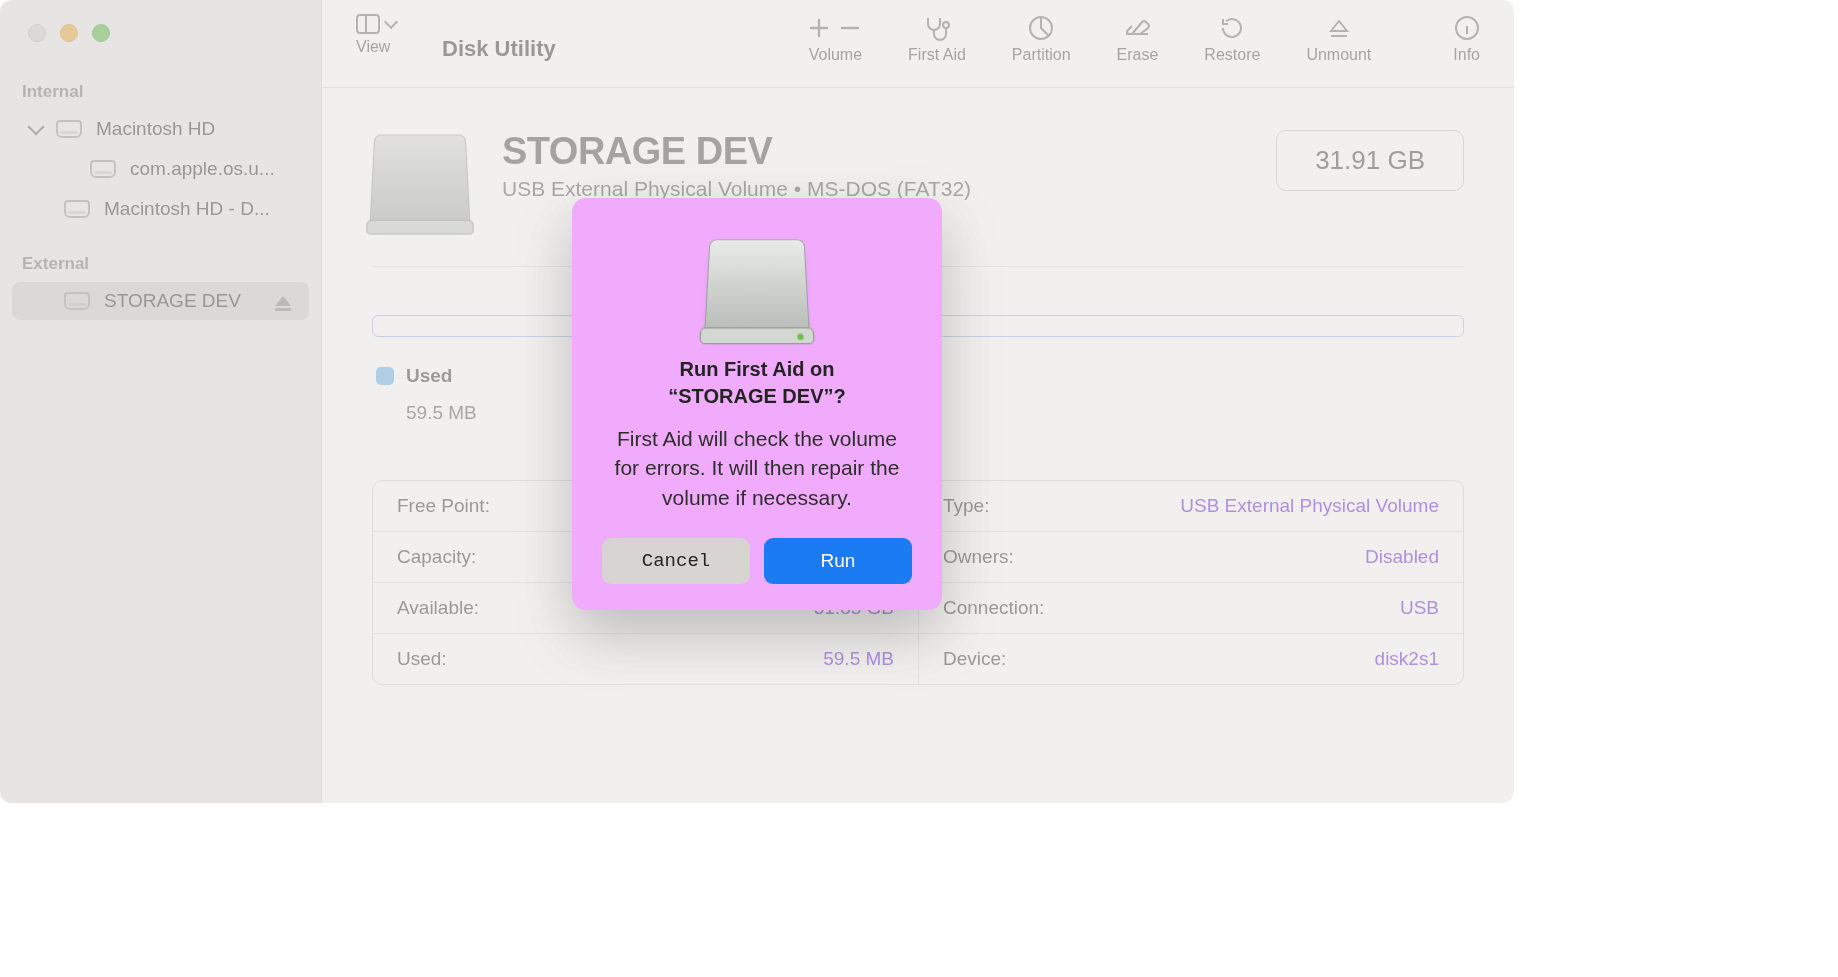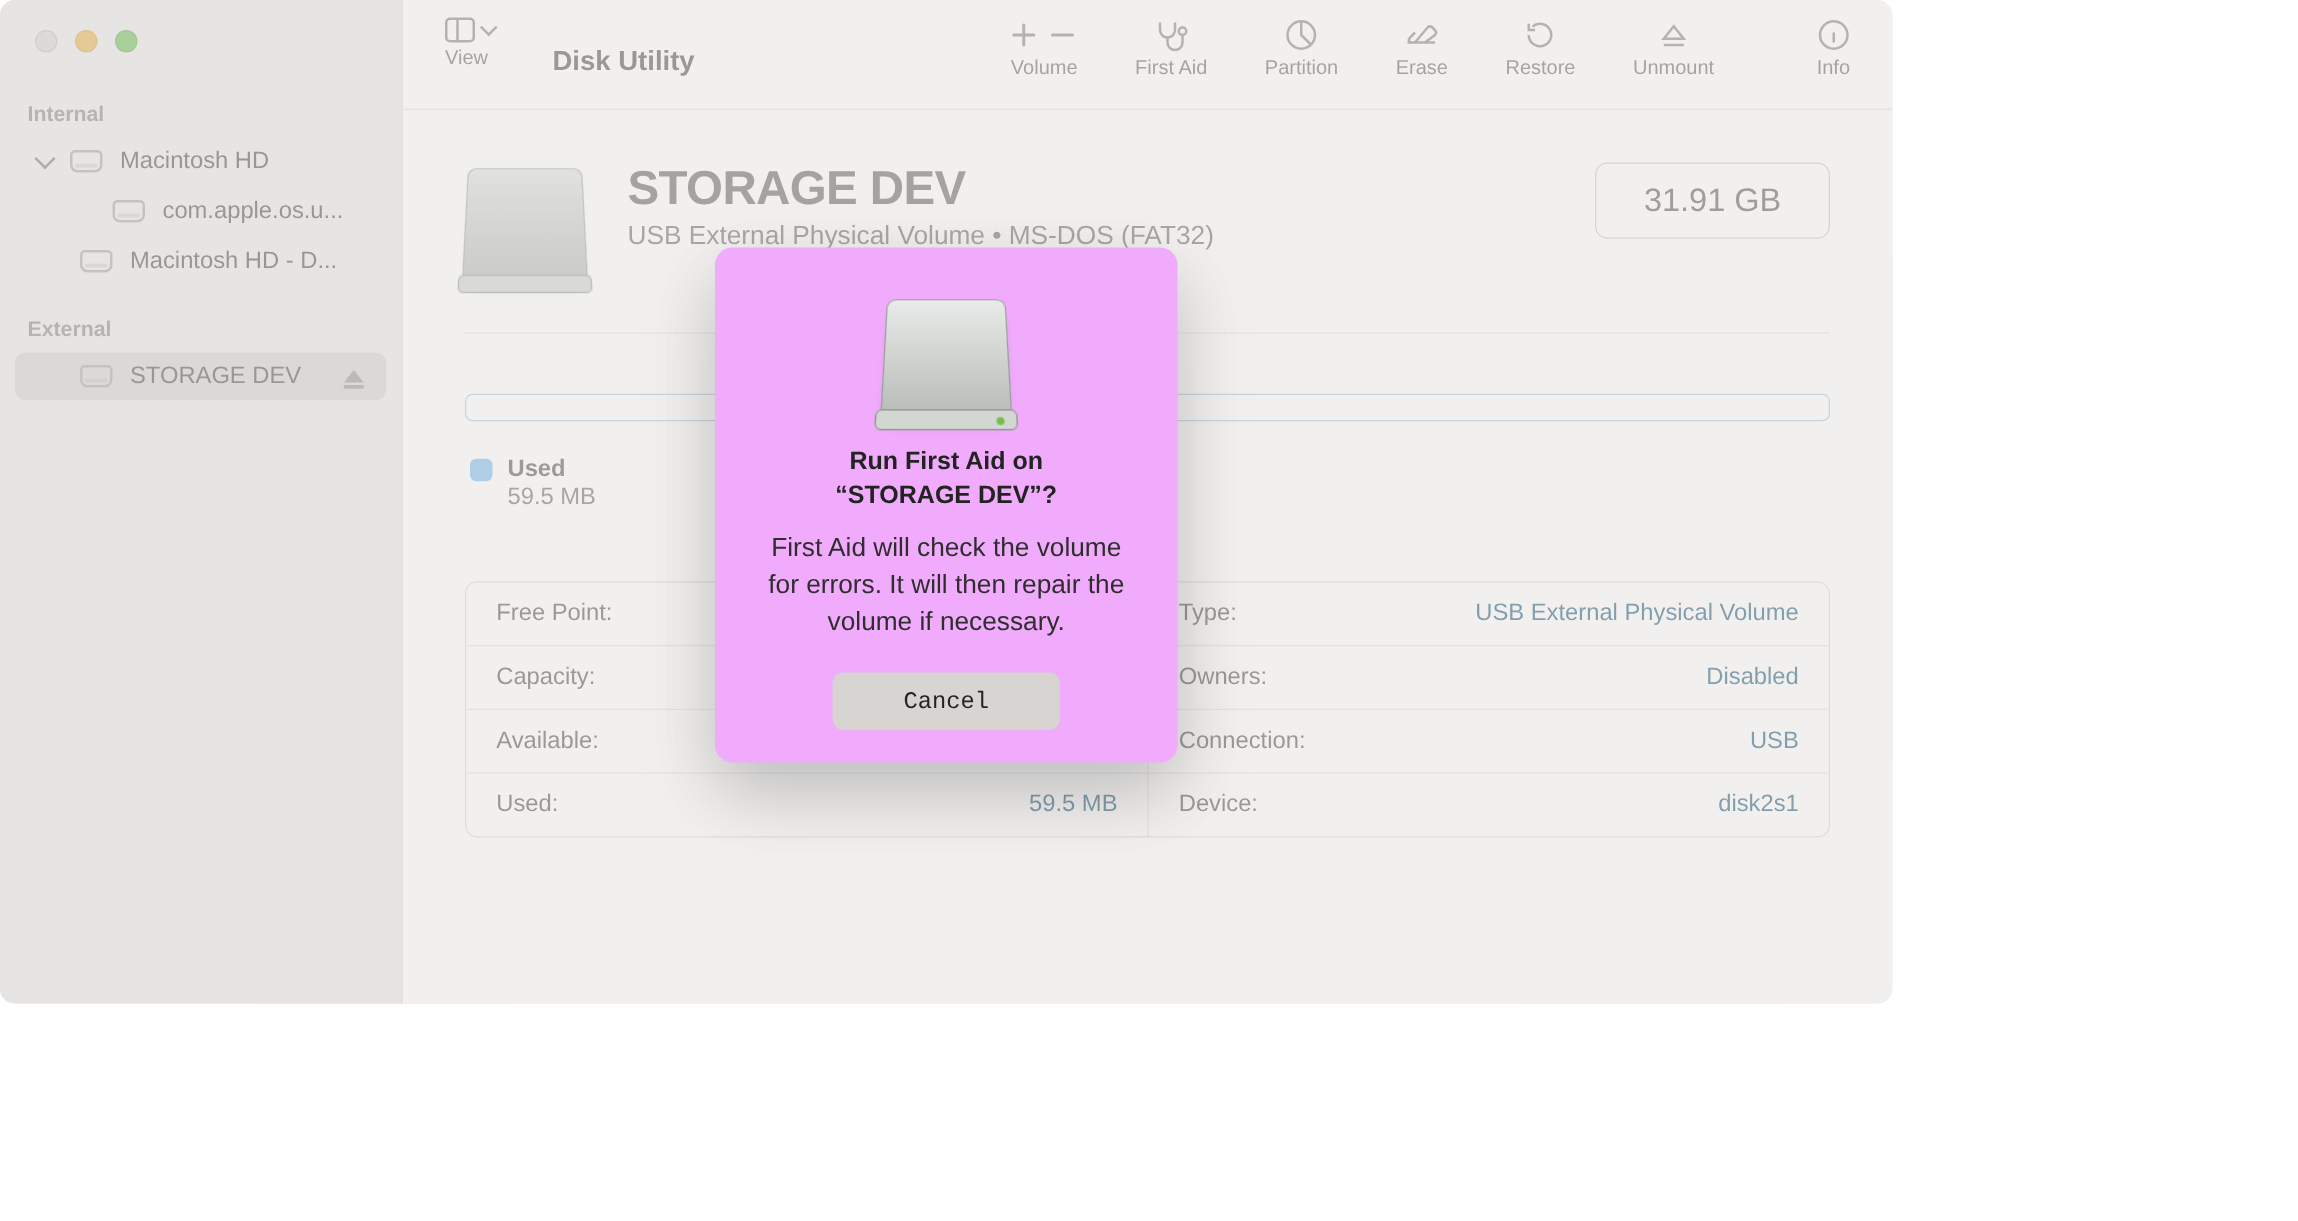--- a/index.html
+++ b/index.html
@@ -147,21 +147,21 @@
   }
 
   .usage-bar{
     margin-top:48px;
     height:22px;
     border:1px solid #9fbfe3;
     border-radius:6px;
     position:relative;
   }
   .usage-row{ display:flex; gap:320px; margin-top:28px; padding-left:4px;}
-  .usage-item{ display:flex; flex-direction:column; gap:0;}
+  .usage-item{ display:flex; flex-direction:column; gap:15px;}
   .usage-top{ display:flex; align-items:center; gap:12px; font-size:19px; font-weight:700; color:#444;}
   .swatch{ width:18px;height:18px;border-radius:5px;}
   .swatch-used{ background:#6db4e8;}
   .swatch-free{ background:#efefef;border:1px solid #ccc;}
   .usage-val{ font-size:19px; color:#5e5c5a; padding-left:30px;}
 
   .detail-grid{
     margin-top:56px;
     border:1px solid #d7d5d3;
     border-radius:10px;
@@ -170,21 +170,21 @@
   }
   .detail-cell{
     display:flex; justify-content:space-between;
     padding:14px 24px;
     font-size:19px; color:#3f3e3c;
     border-bottom:1px solid #e2e0de;
   }
   .detail-grid > .col:last-child .detail-cell{ border-left:1px solid #e2e0de;}
   .col .detail-cell:last-child{border-bottom:none;}
   .detail-label{ color:#3f3e3c;}
-  .detail-value{ color:#0c4a6e;}
+  .detail-value{ color:#6d28d9;}
 
   
   .dim-overlay{
     position:absolute; inset:0;
     background:rgba(230,228,226,.55);
     pointer-events:none;
   }
 
   
   .dialog{
@@ -426,16 +426,17 @@
     <div class="dialog-disk">
         <span class="led"></span>
       </div>
     <div class="dialog-title">
       <span>Run First Aid on</span><br>
       <span>“STORAGE DEV”?</span>
     </div>
     <div class="dialog-body">First Aid will check the volume for errors. It will then repair the volume if necessary.</div>
     <div class="dialog-buttons">
       <button class="btn btn-cancel">Cancel</button>
+      <button class="btn btn-run">Run</button>
     </div>
   </div>
 
 </div>
 
 </body></html>

